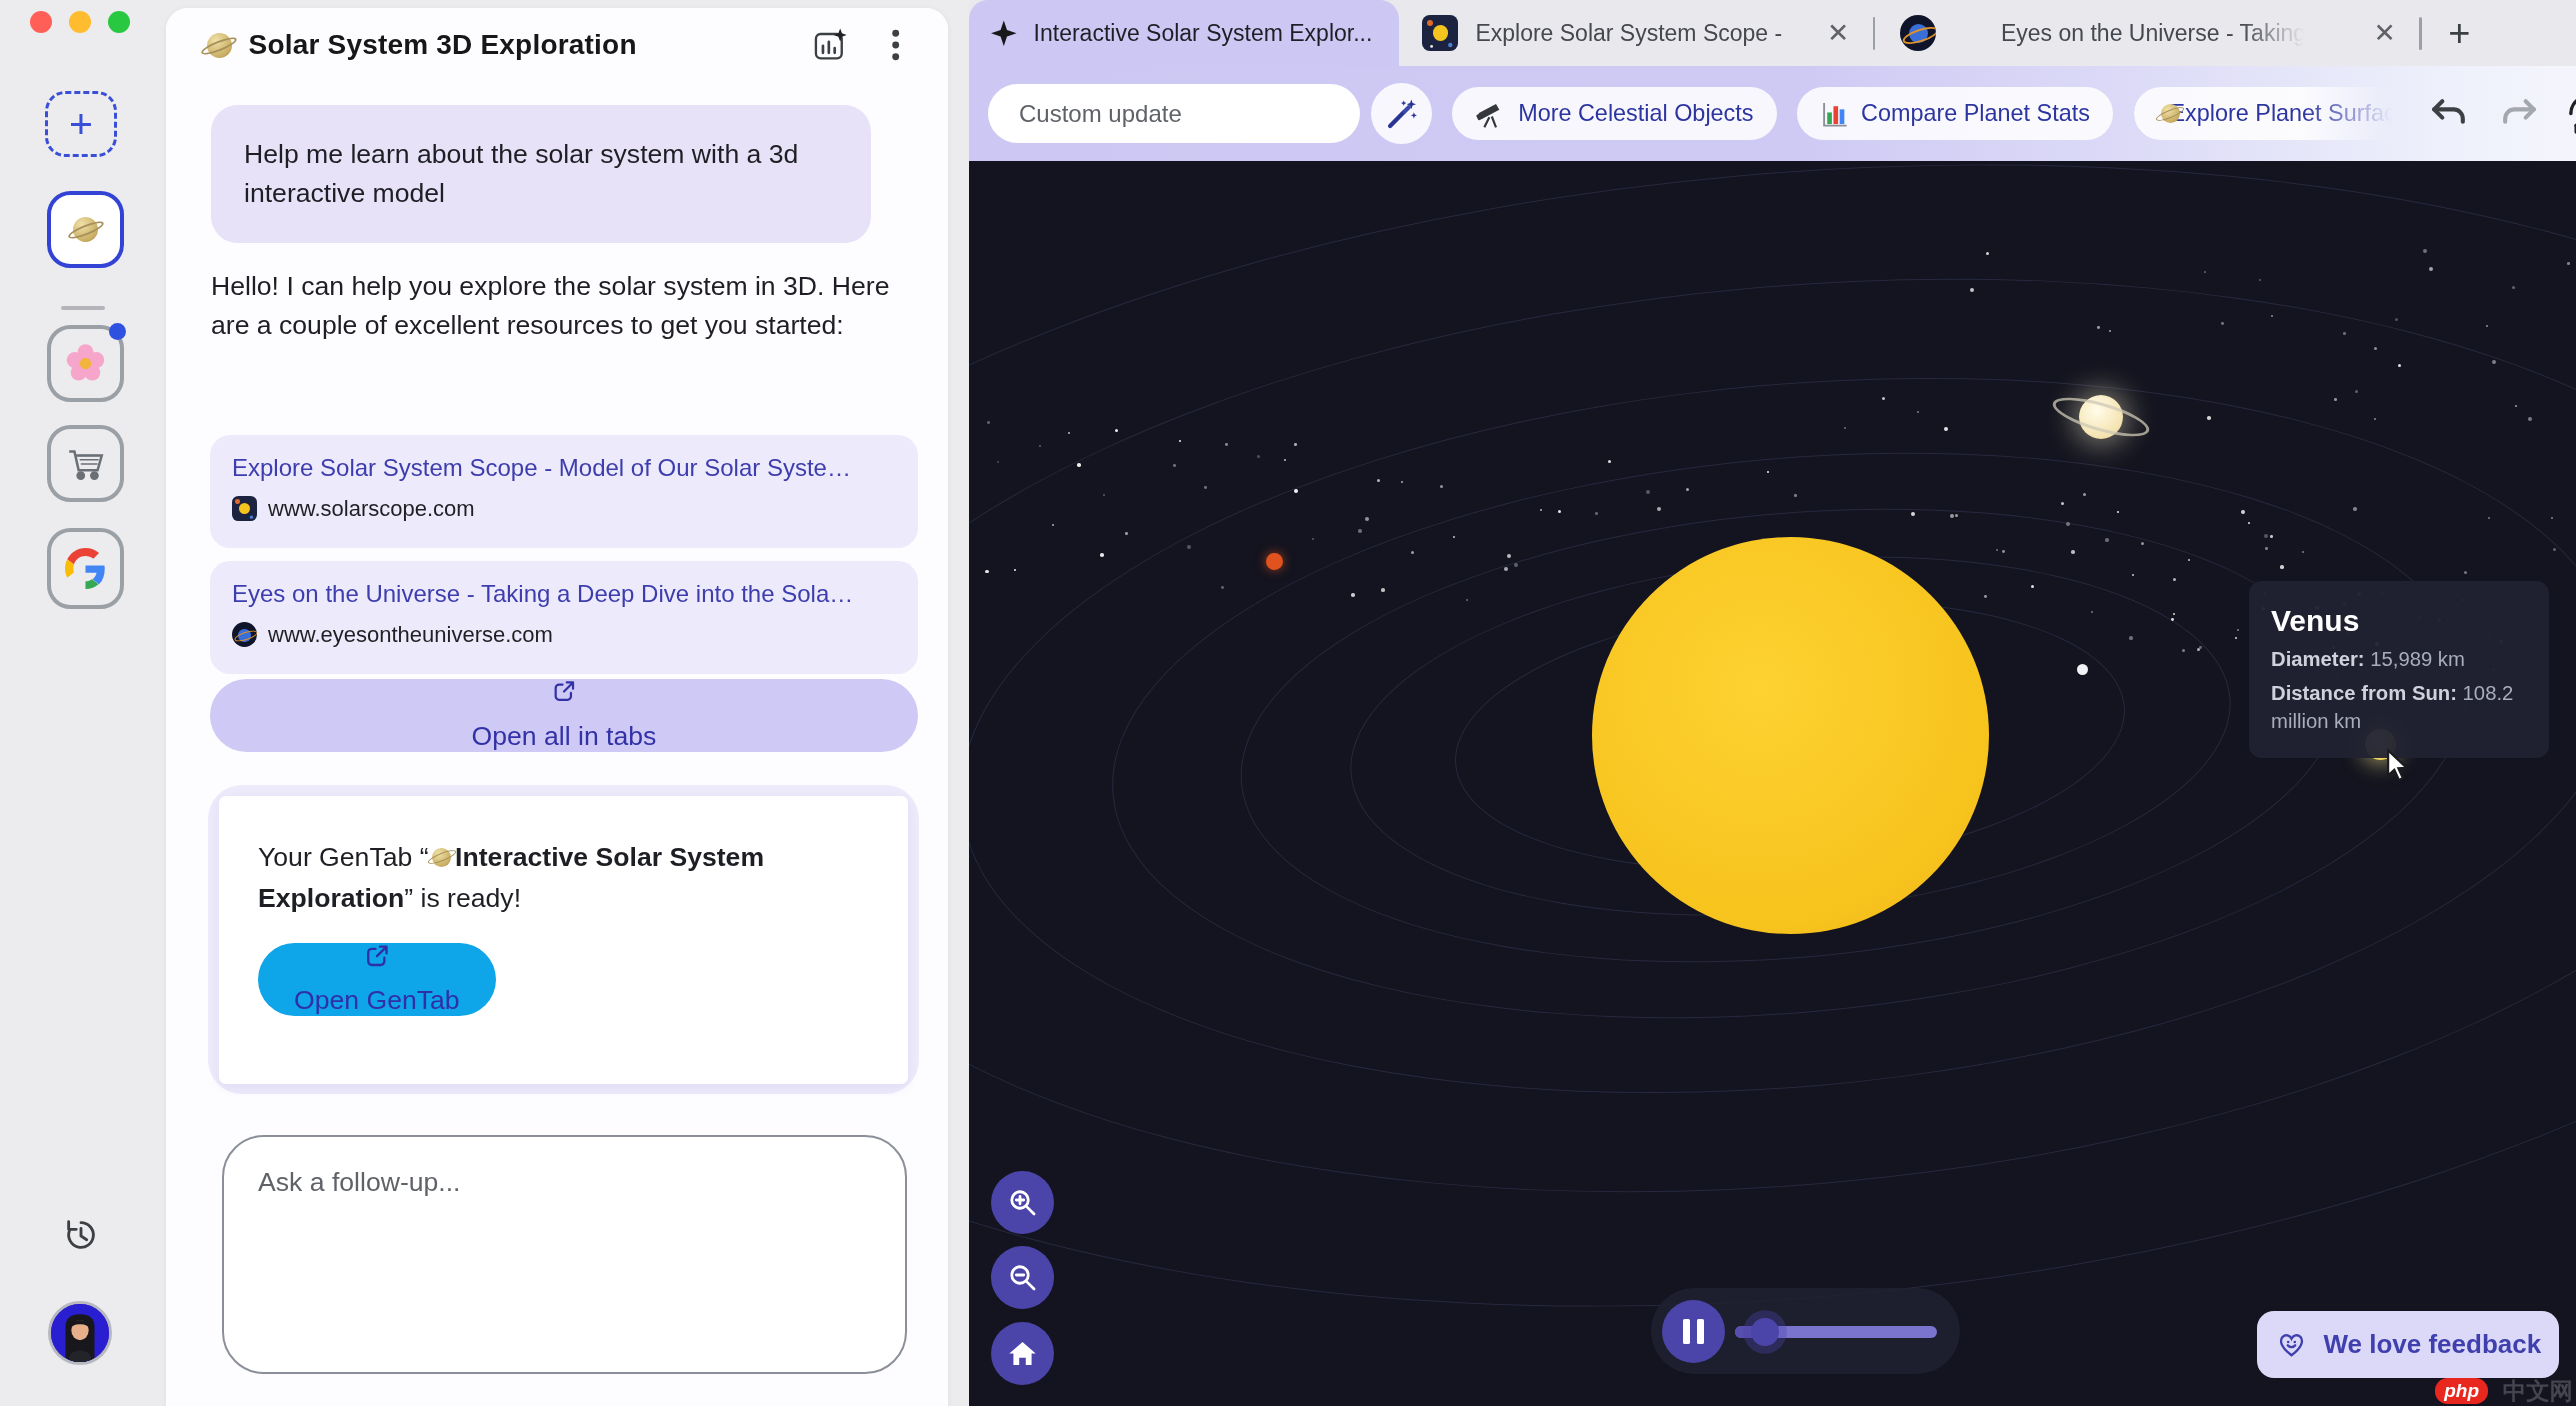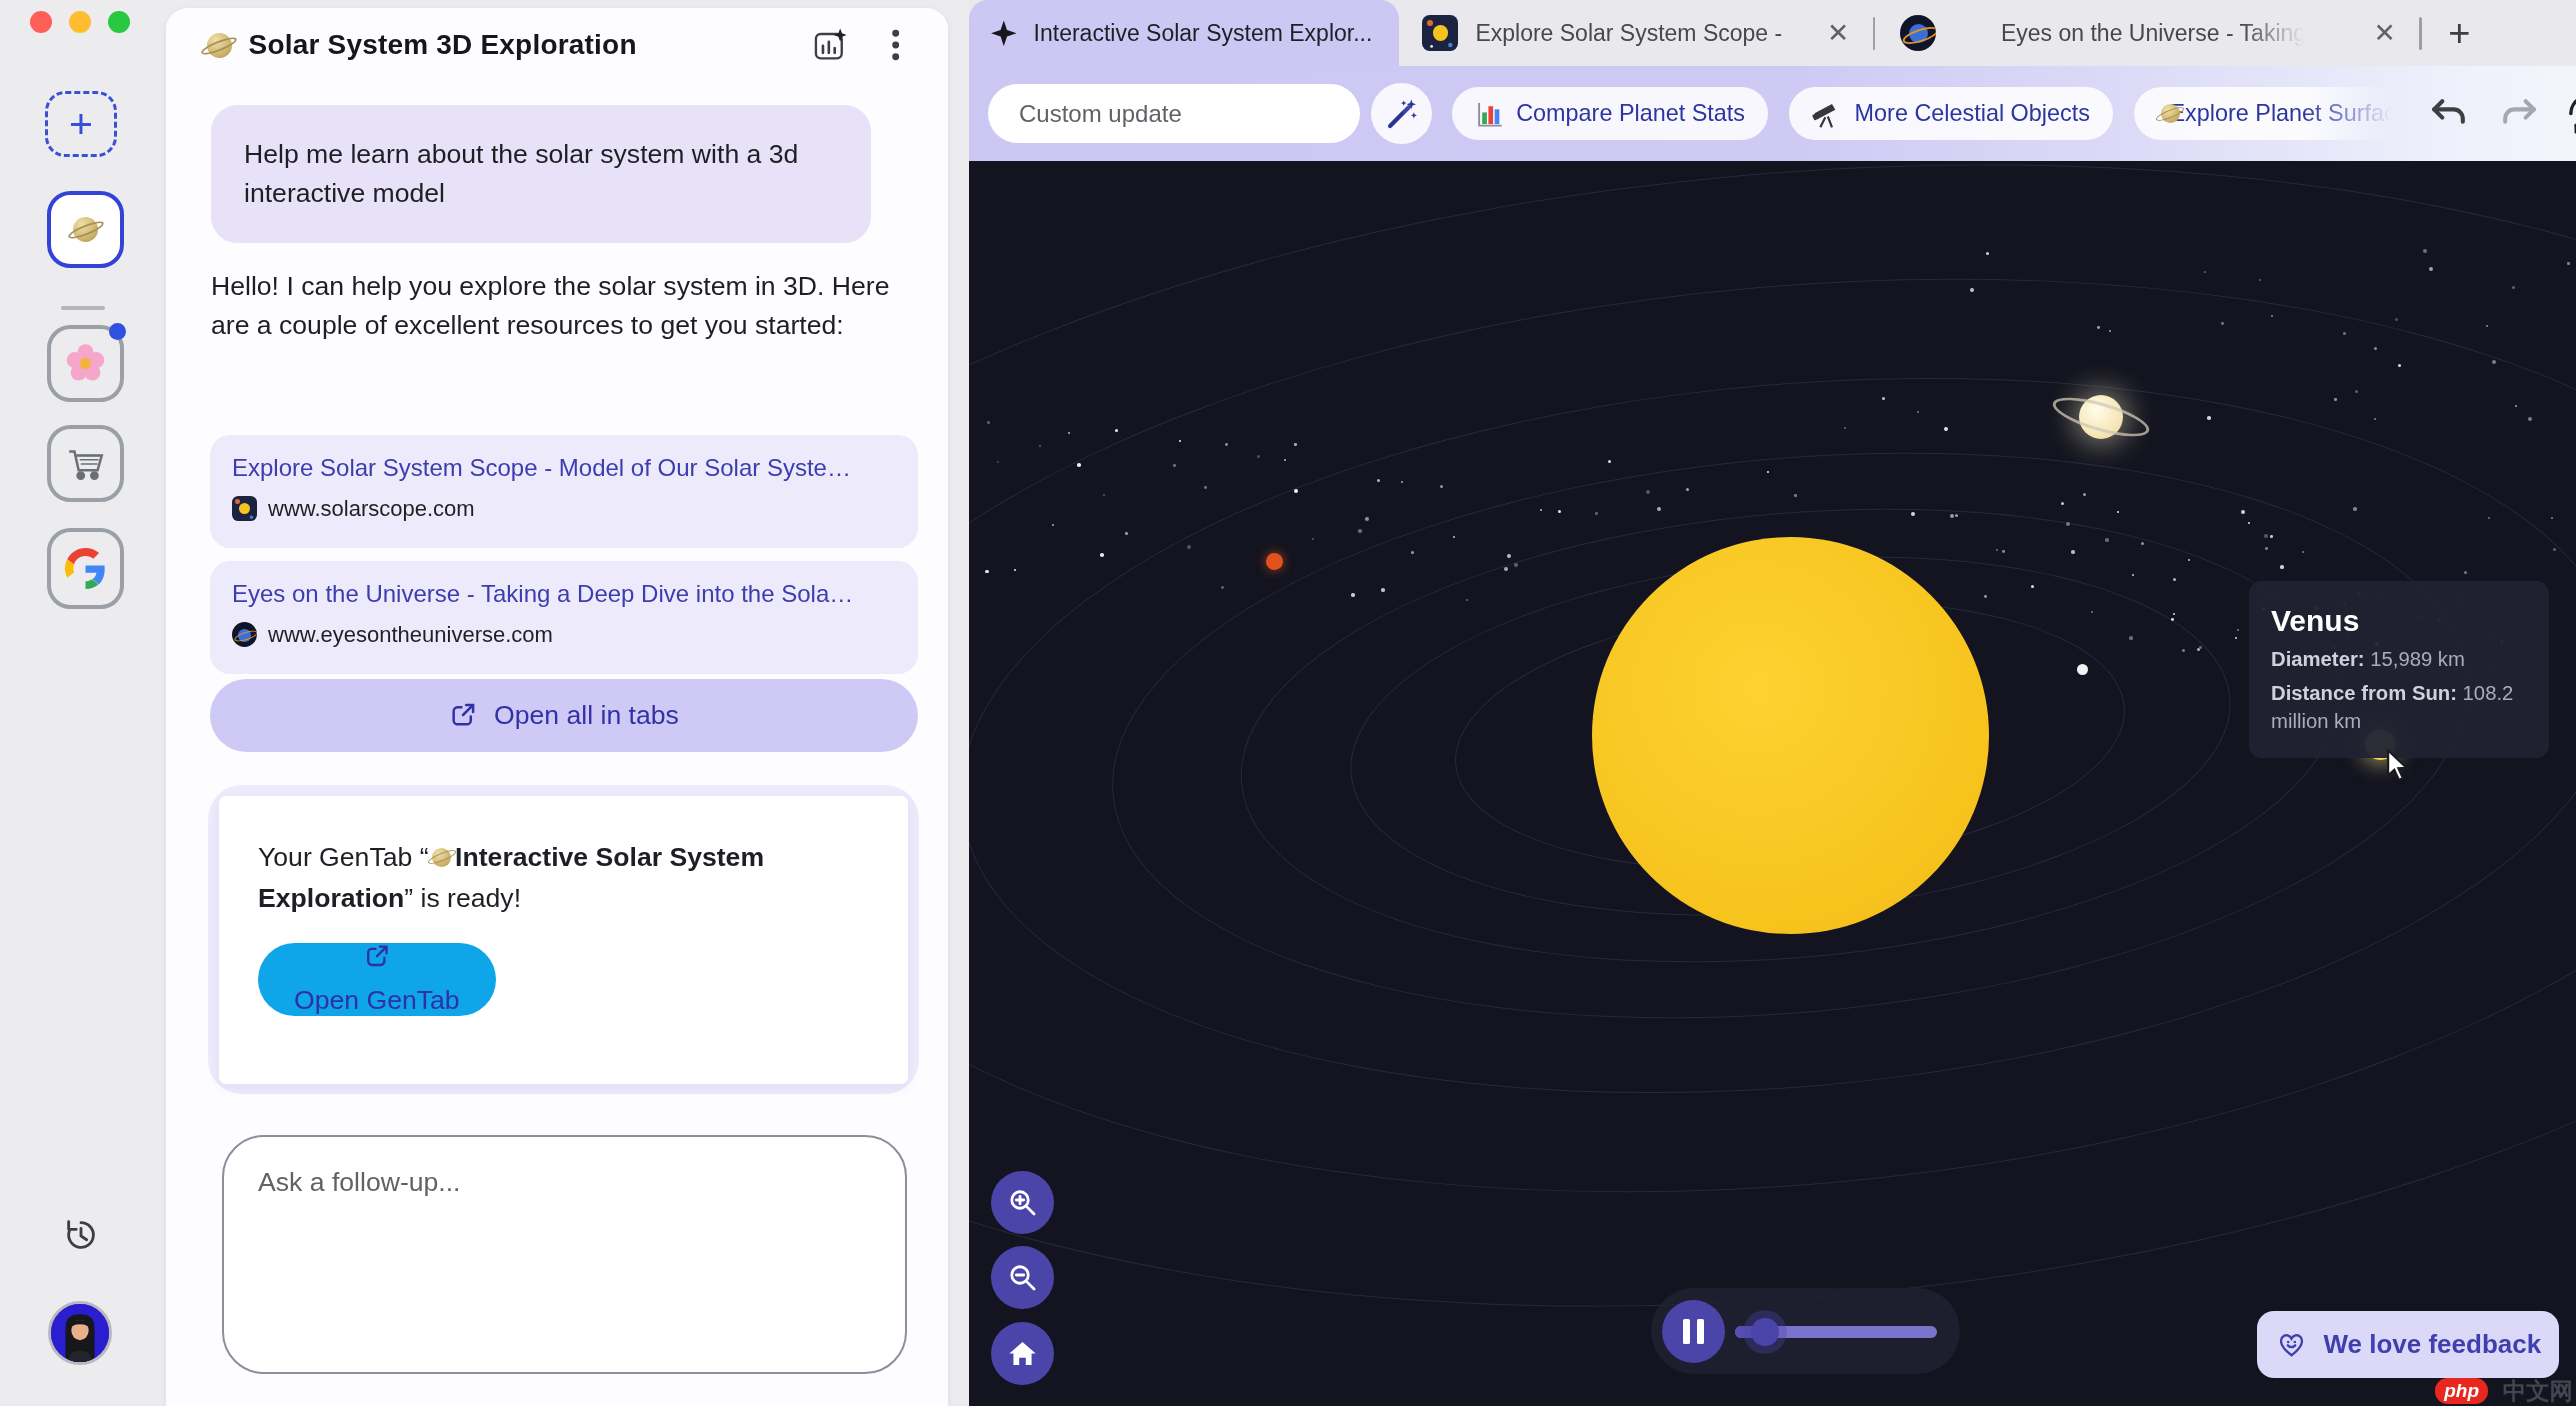--- a/index.html
+++ b/index.html
@@ -45,21 +45,21 @@
   .res-title { font-size:24px; font-weight:500; color:#3d3dae; white-space:nowrap; overflow:hidden; }
   .res-url-row { display:flex; align-items:center; gap:11px; margin-top:14px; }
   .res-url { font-size:22px; color:#1f2023; }
   .fav-sq { width:25px; height:25px; border-radius:6.3px; background:#1c2340; position:relative; }
   .fav-sq::before { content:""; position:absolute; left:7px; top:7px; width:11px; height:11px; border-radius:50%; background:#f4c41f; }
   .fav-sq::after { content:""; position:absolute; left:3.1px; top:3.1px; width:4.7px; height:4.7px; border-radius:50%; background:#e06a2b; box-shadow:14px 15.6px 0 -0.8px #4a7fd0; }
   .fav-ci { width:25px; height:25px; border-radius:50%; background:#0f142a; position:relative; overflow:hidden; }
   .fav-ci::before { content:""; position:absolute; left:6.3px; top:7px; width:12.5px; height:12.5px; border-radius:50%; background:#3a6fd8; }
   .fav-ci::after { content:""; position:absolute; left:1.6px; top:10.2px; width:22px; height:6.3px; border:1.6px solid #e0912b; border-radius:50%; transform:rotate(-18deg); }
 
-  .open-all-btn { position:absolute; left:44px; top:596px; width:708px; height:73px; background:#cfc9f6; border-radius:37px; display:flex; align-items:center; justify-content:center; gap:17px; color:#3232a6; font-size:26.6px; font-weight:500; }
+  .open-all-btn { position:absolute; left:44px; top:596px; width:708px; height:73px; background:#cfc9f6; border-radius:37px; display:flex; align-items:center; justify-content:center; gap:17px; color:#3232a6; font-size:26.6px; font-weight:500;flex-direction:column; }
 
   .gentab-halo { position:absolute; left:42px; top:702px; width:711px; height:309px; background:#edeafb; border-radius:34px; }
   .gentab-card { position:absolute; left:11px; top:11px; width:689px; height:288px; background:#ffffff; border-radius:7px; box-shadow:0 3.1px 11px rgba(90,80,180,0.08); padding:41px 39px; }
   .gentab-text { font-size:26.6px; line-height:41px; color:#1e1f24; width:578px; }
   .gentab-text b { font-weight:700; }
   .opengentab-btn { position:absolute; left:39px; top:147px; height:73px; padding:0 36px; background:#0ea5e9; border-radius:37px; display:flex; align-items:center; gap:15.6px; color:#2f2fa6; font-size:26.6px; font-weight:500;flex-direction:column; }
 
   .composer { position:absolute; left:56px; top:1052px; width:685px; height:239px; border:2.3px solid #8a8f98; border-radius:42px; background:#fff; padding:30px 34px; font-size:26.6px; color:#1e1f24; font-family:"Liberation Sans", sans-serif; resize:none; outline:none; }
   .composer::placeholder { color:#5f6368; }
 
@@ -311,36 +311,36 @@
       <svg width="34" height="34" viewBox="0 0 40 40">
         <path d="M6 34 L22 18" stroke="#283593" stroke-width="5" stroke-linecap="round"></path>
         <path d="M23 17 L28 12" stroke="#3949ab" stroke-width="5" stroke-linecap="round"></path>
         <path d="M31 3 l1.5 4 4 1.5 -4 1.5 -1.5 4 -1.5-4 -4-1.5 4-1.5 Z" fill="#283593"></path>
         <path d="M34 18 l1 2.6 2.6 1 -2.6 1 -1 2.6 -1-2.6 -2.6-1 2.6-1 Z" fill="#283593"></path>
         <path d="M22 4 l.9 2.3 2.3 .9 -2.3 .9 -.9 2.3 -.9-2.3 -2.3-.9 2.3-.9 Z" fill="#283593"></path>
       </svg>
     </span>
 
     <div class="chip">
+      <svg width="30" height="30" viewBox="0 0 36 36">
+        <path d="M3 17 L24 6 L28 13 L7 24 Z" fill="#34373c"></path>
+        <rect x="1" y="18" width="6" height="7" rx="1.5" fill="#34373c" transform="rotate(-26 4 21)"></rect>
+        <path d="M16 22 L10 34 M19 21 L24 34" stroke="#34373c" stroke-width="2.6"></path>
+      </svg>
+      <span>More Celestial Objects</span>
+    </div>
+
+    <div class="chip">
       <svg width="28" height="28" viewBox="0 0 36 36">
         <path d="M4 4 v29 h29" stroke="#8a8f98" stroke-width="2.4" fill="none"></path>
         <rect x="8" y="16" width="6" height="15" fill="#34A853"></rect>
         <rect x="16" y="8" width="6" height="23" fill="#EA4335"></rect>
         <rect x="24" y="12" width="6" height="19" fill="#4285F4"></rect>
       </svg>
       <span>Compare Planet Stats</span>
-    </div>
-
-    <div class="chip">
-      <svg width="30" height="30" viewBox="0 0 36 36">
-        <path d="M3 17 L24 6 L28 13 L7 24 Z" fill="#34373c"></path>
-        <rect x="1" y="18" width="6" height="7" rx="1.5" fill="#34373c" transform="rotate(-26 4 21)"></rect>
-        <path d="M16 22 L10 34 M19 21 L24 34" stroke="#34373c" stroke-width="2.6"></path>
-      </svg>
-      <span>More Celestial Objects</span>
     </div>
 
     <div class="chip fade">
       <span class="mini-saturn s32">
           <i class="ball"></i>
           <i class="ring"></i>
         </span>
       <span>Explore Planet Surfaces</span>
     </div>
 

